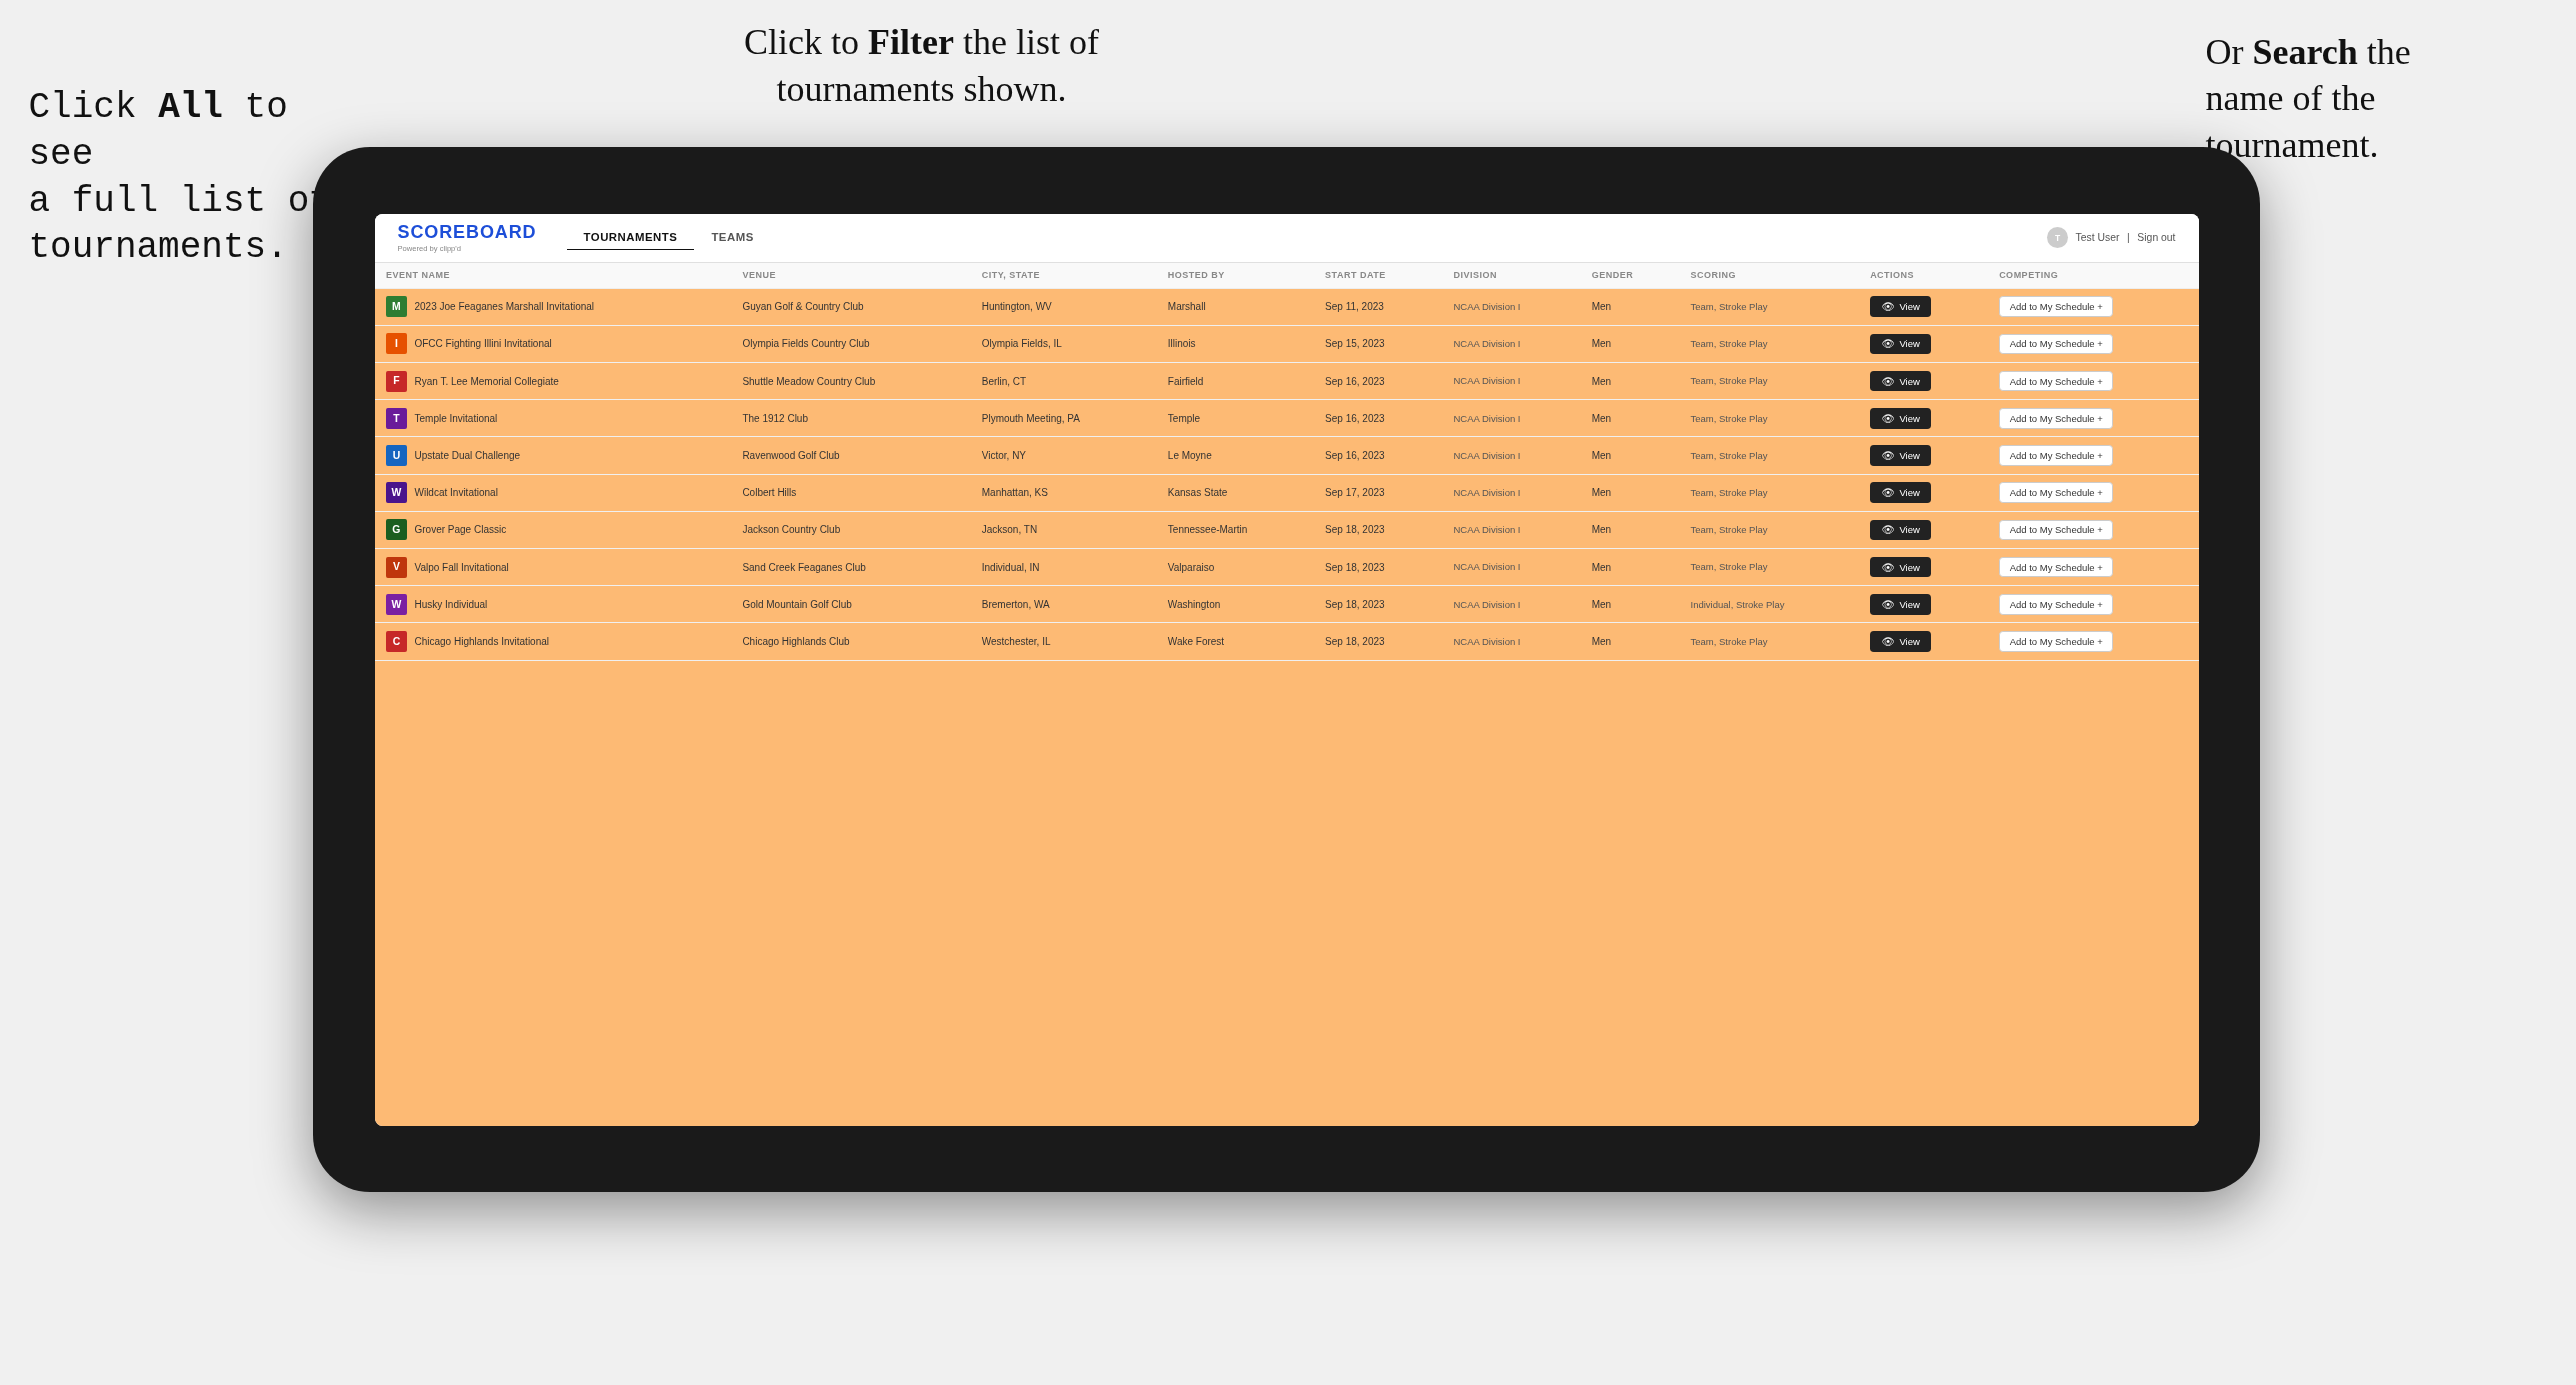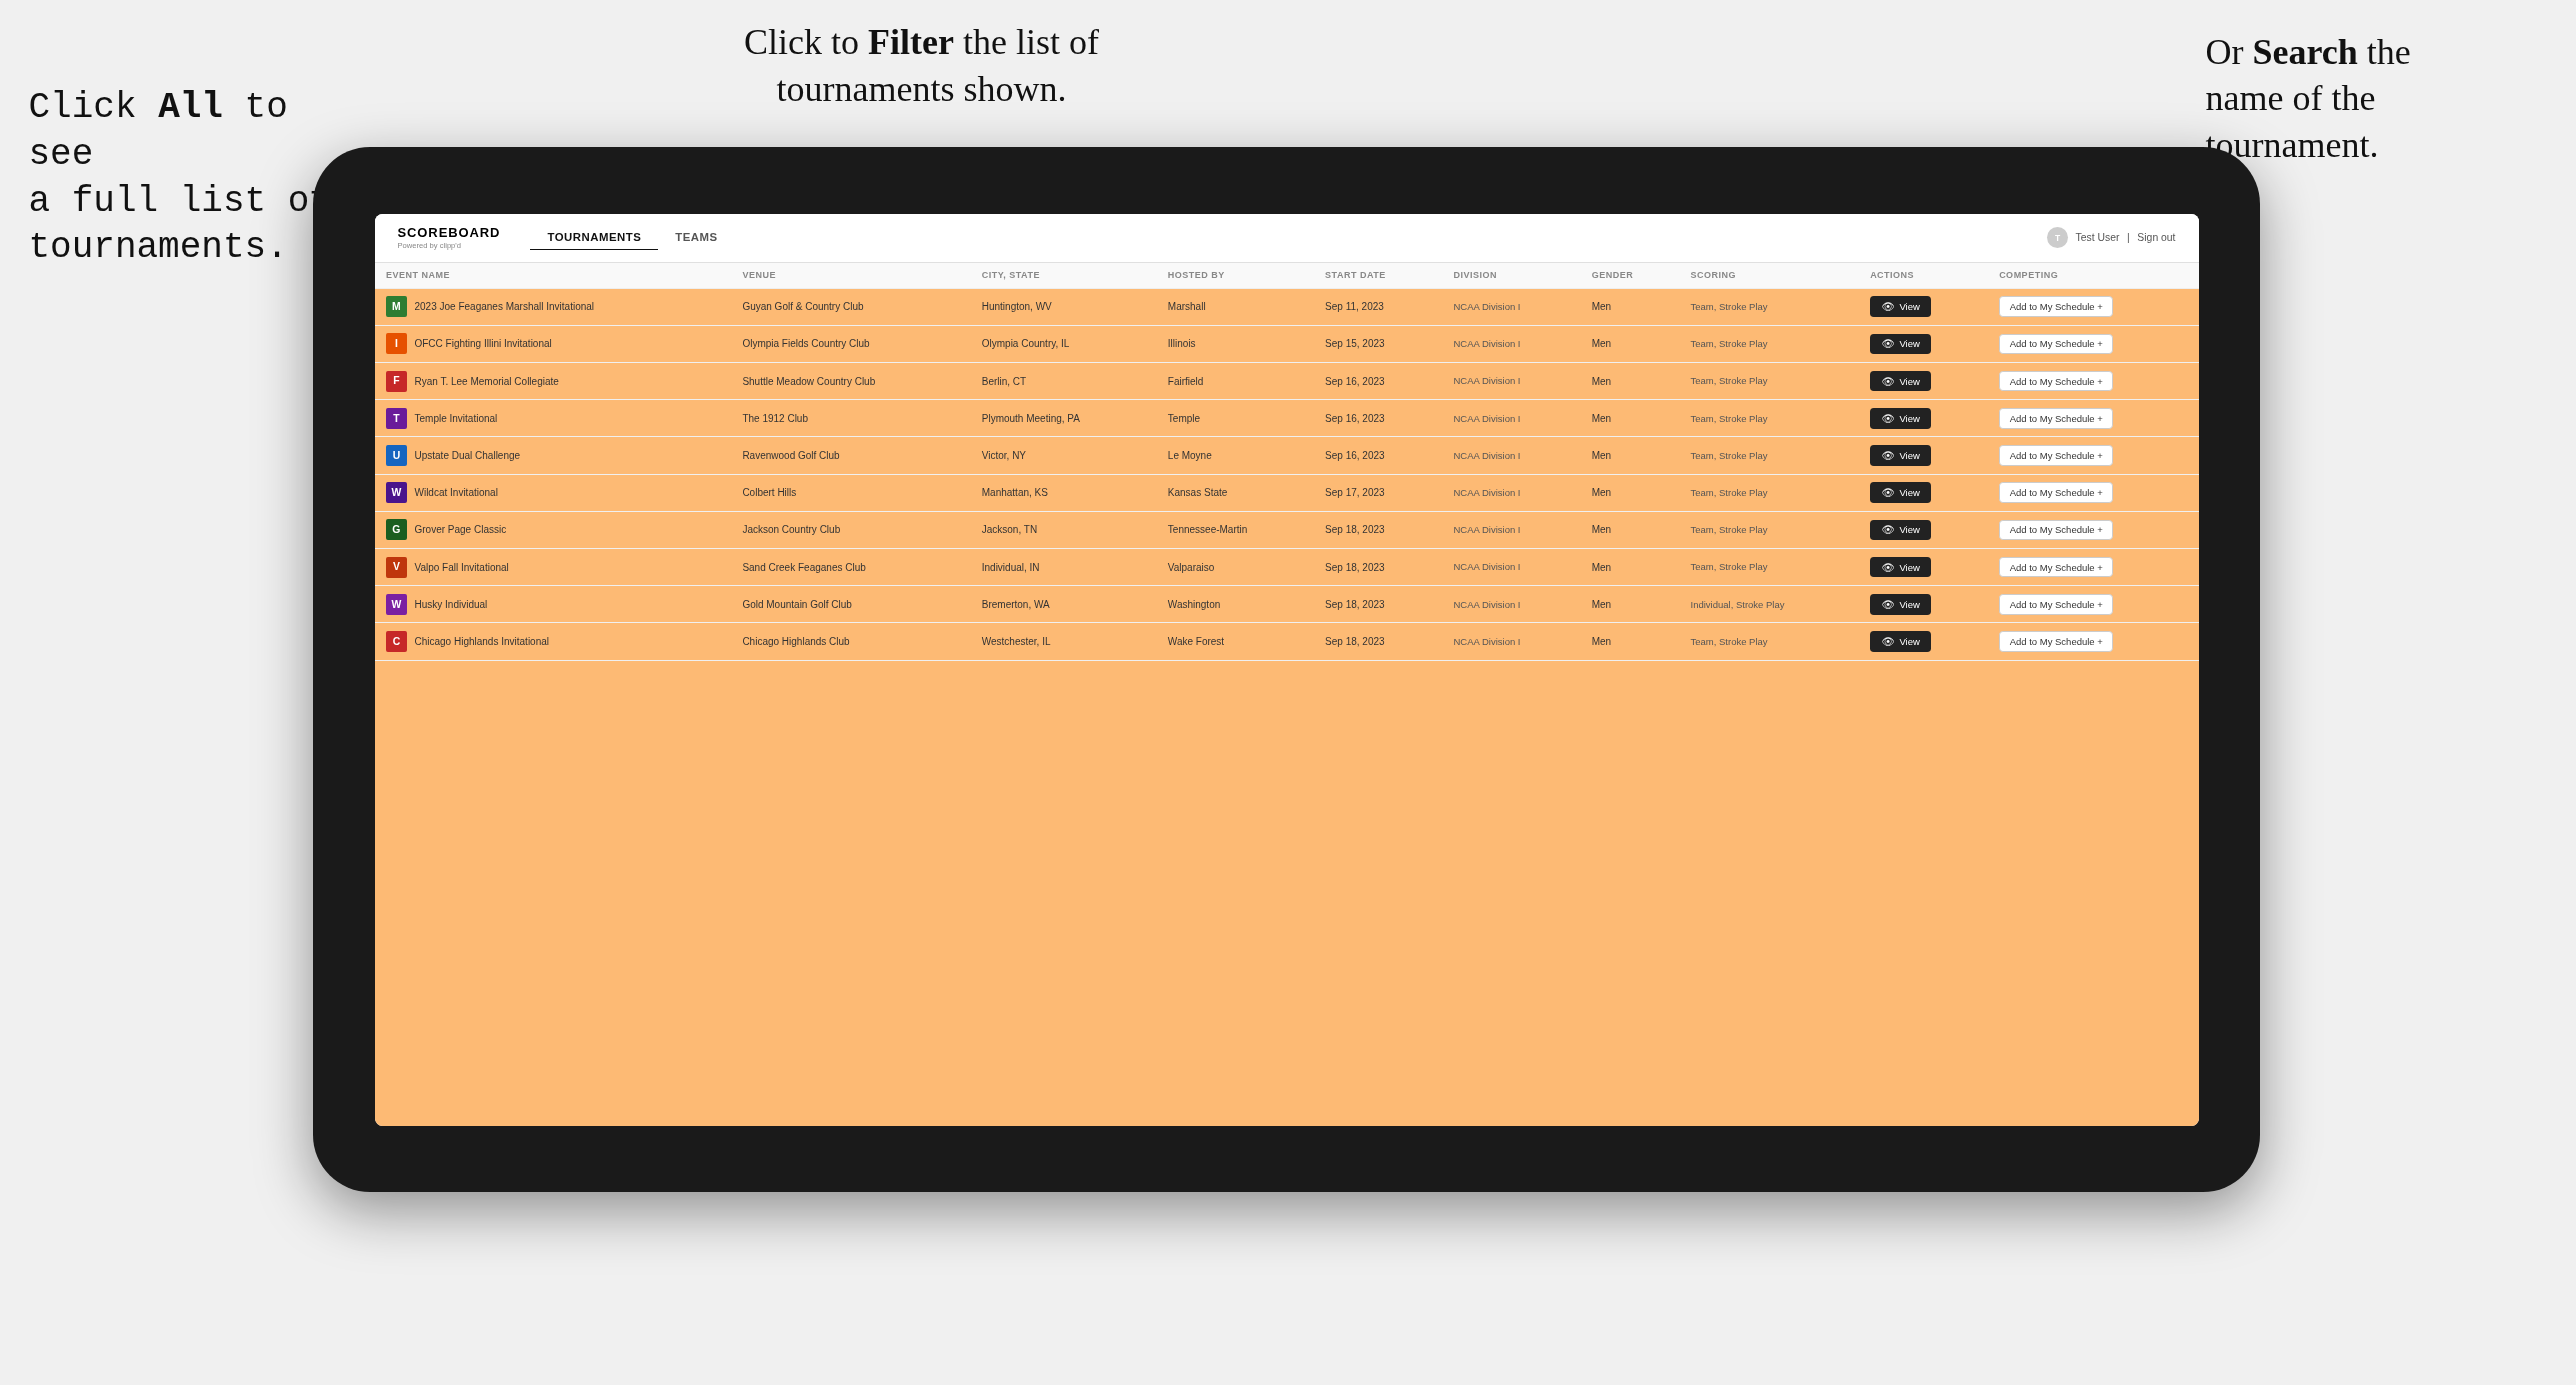--- a/index.html
+++ b/index.html
@@ -118,24 +118,24 @@
       padding: 0 23px;
       flex-shrink: 0;
     }
 
     .logo-area {
       display: flex;
       flex-direction: column;
       margin-right: 30px;
     }
     .logo-title {
-      font-size: 13px;
+      font-size: 18px;
       font-weight: 800;
       letter-spacing: 0.9px;
-      color: #000000;
+      color: #1d4ed8;
       text-transform: uppercase;
     }
     .logo-subtitle {
       font-size: 7.6px;
       color: #888;
       margin-top: 0.9px;
     }
 
     .nav-tabs {
       display: flex;
@@ -398,21 +398,21 @@
     </td>
   </tr>
             <tr>
     <td>
       <div class="event-name-cell">
         <div class="team-logo" style="background:#e65100">I</div>
         <span>OFCC Fighting Illini Invitational</span>
       </div>
     </td>
     <td>Olympia Fields Country Club</td>
-    <td>Olympia Country, IL</td>
+    <td>Olympia Fields, IL</td>
     <td>Illinois</td>
     <td>Sep 15, 2023</td>
     <td><span class="division-text">NCAA Division I</span></td>
     <td>Men</td>
     <td><span class="scoring-text">Team, Stroke Play</span></td>
     <td>
       <button class="view-btn">
         <span class="eye-icon">👁</span>
         View
       </button>

